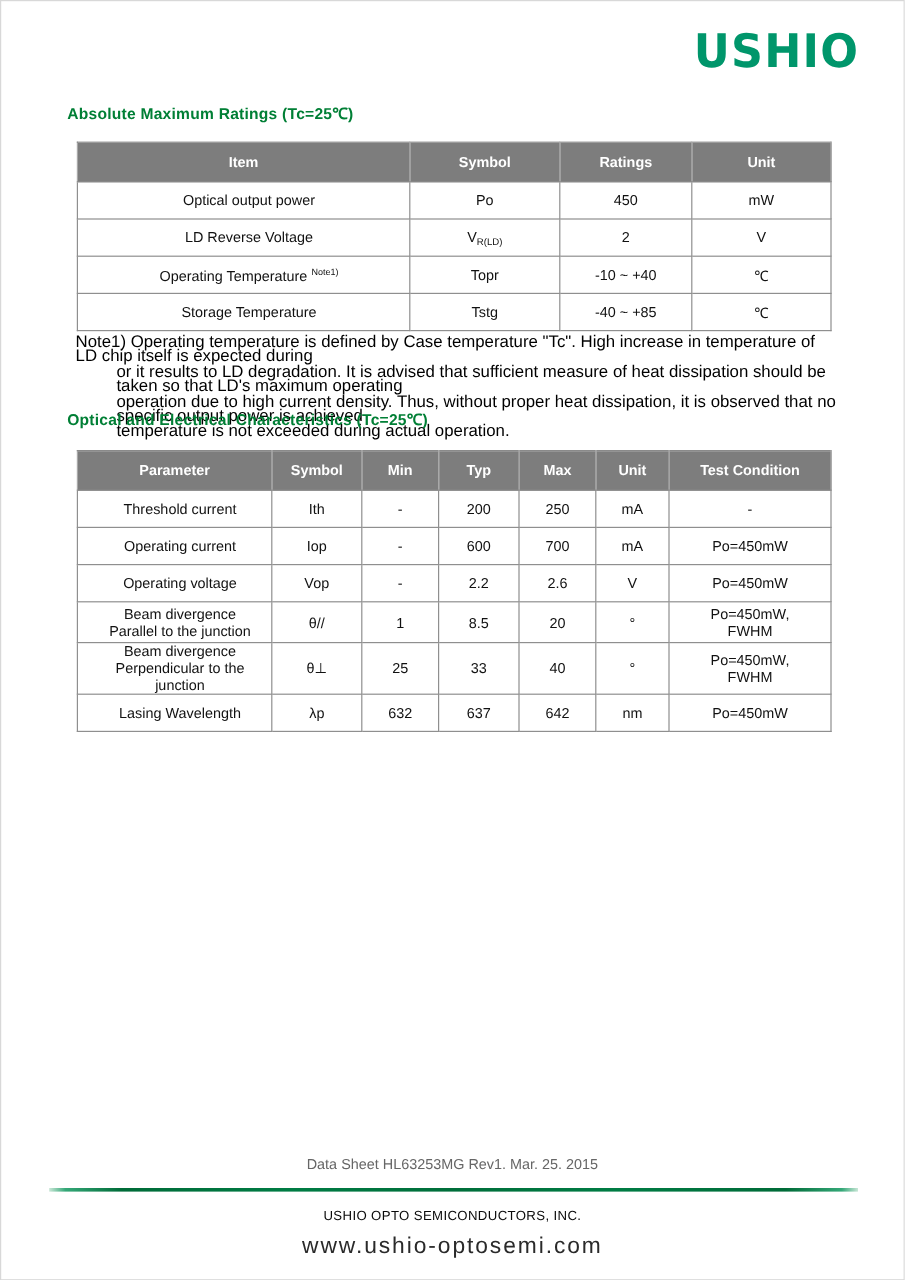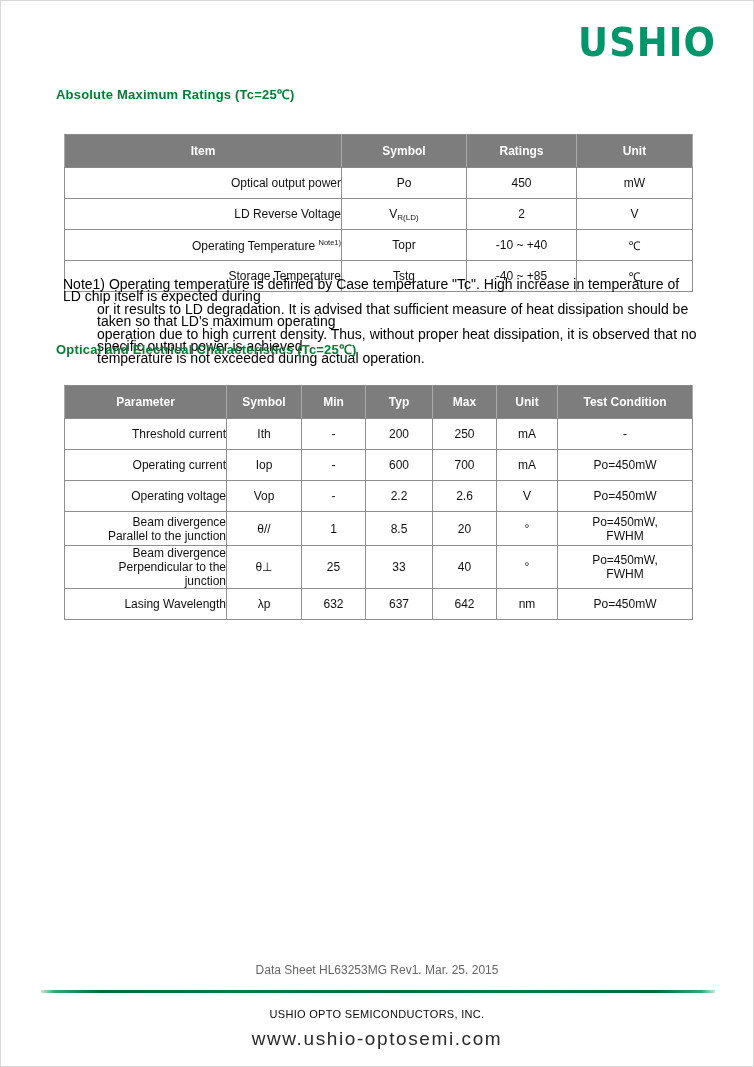--- a/index.html
+++ b/index.html
@@ -42,41 +42,41 @@
 
   
   table {
     position: absolute;
     left: 63px;
     border-collapse: collapse;
     table-layout: fixed;
     font-size: 12px;
     color: #111;
   }
-  .tbl1 { top: 133px; width: 628px; }
-  .tbl2 { top: 384px; width: 628px; border-radius: 21px; }
+  .tbl1 { top: 117px; width: 628px; }
+  .tbl2 { top: 374px; width: 628px; border-radius: 21px; }
   th {
     background: #7d7d7d;
     color: #ffffff;
     font-weight: bold;
     font-size: 12px;
     border: 1px solid #a9a9a9;
     border-top-color: #8a8a8a;
     border-bottom-color: #8a8a8a;
     height: 33px;
     text-align: center;
   }
   td {
     border: 1px solid #8f8f8f;
     background: #ffffff;
     text-align: center;
     vertical-align: middle;
     height: 31px;
   }
-  td.left { text-align: right; padding-left: 9px; }
+  td.left { text-align: center; padding-left: 9px; }
   tr.tall td { height: 34px; }
   .pre { white-space: pre-line; line-height: 14px; }
   sub.subsym { font-size: 8px; vertical-align: -2px; letter-spacing: 0; }
   sup.supnote { font-size: 7.5px; vertical-align: 5px; }
 
   
   .t1c1 { width: 277px; } .t1c2 { width: 125px; } .t1c3 { width: 110px; } .t1c4 { width: 116px; }
   
   .t2c1 { width: 162px; } .t2c2 { width: 75px; } .t2c3 { width: 64px; } .t2c4 { width: 67px; }
   .t2c5 { width: 64px; } .t2c6 { width: 61px; } .t2c7 { width: 135px; }

